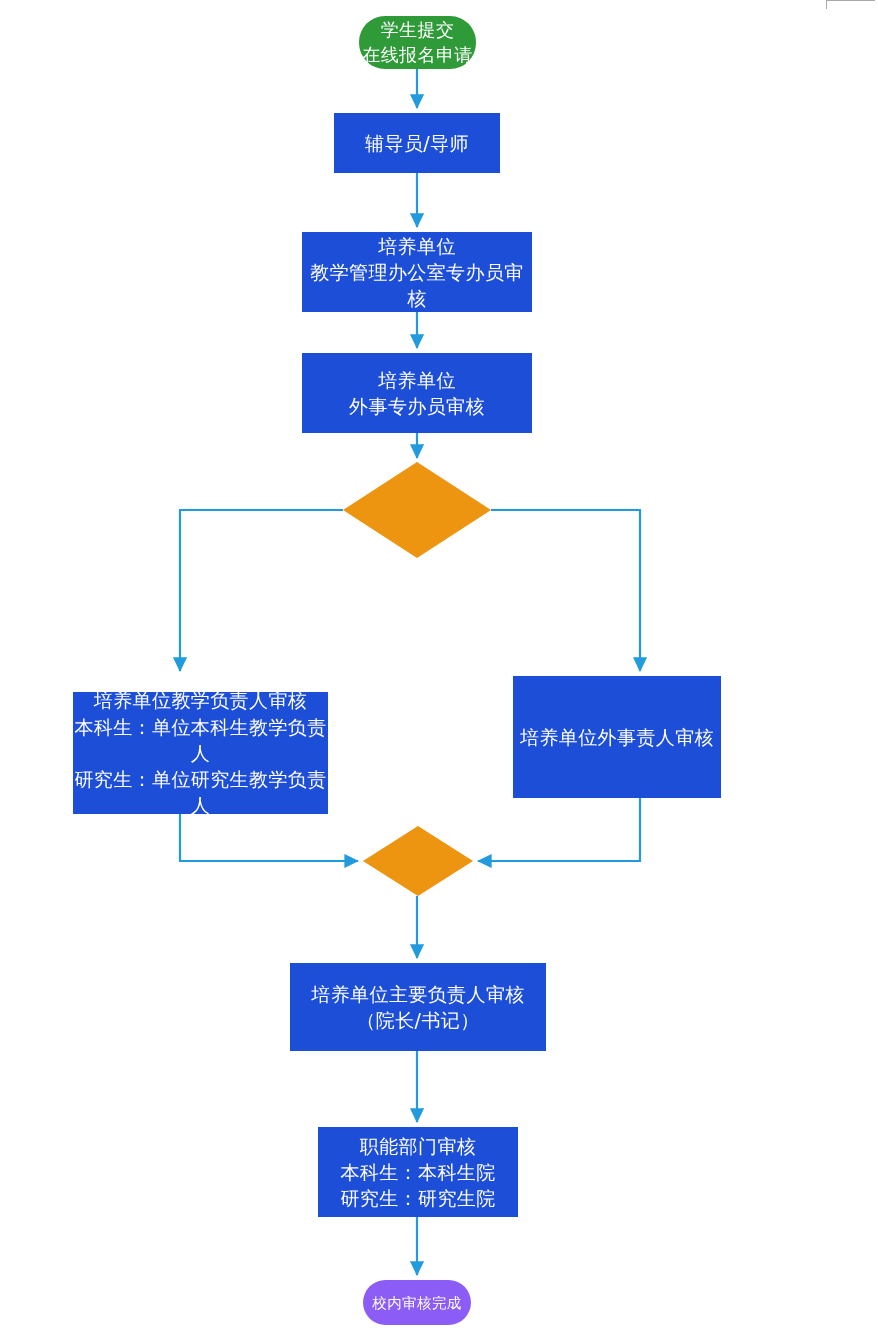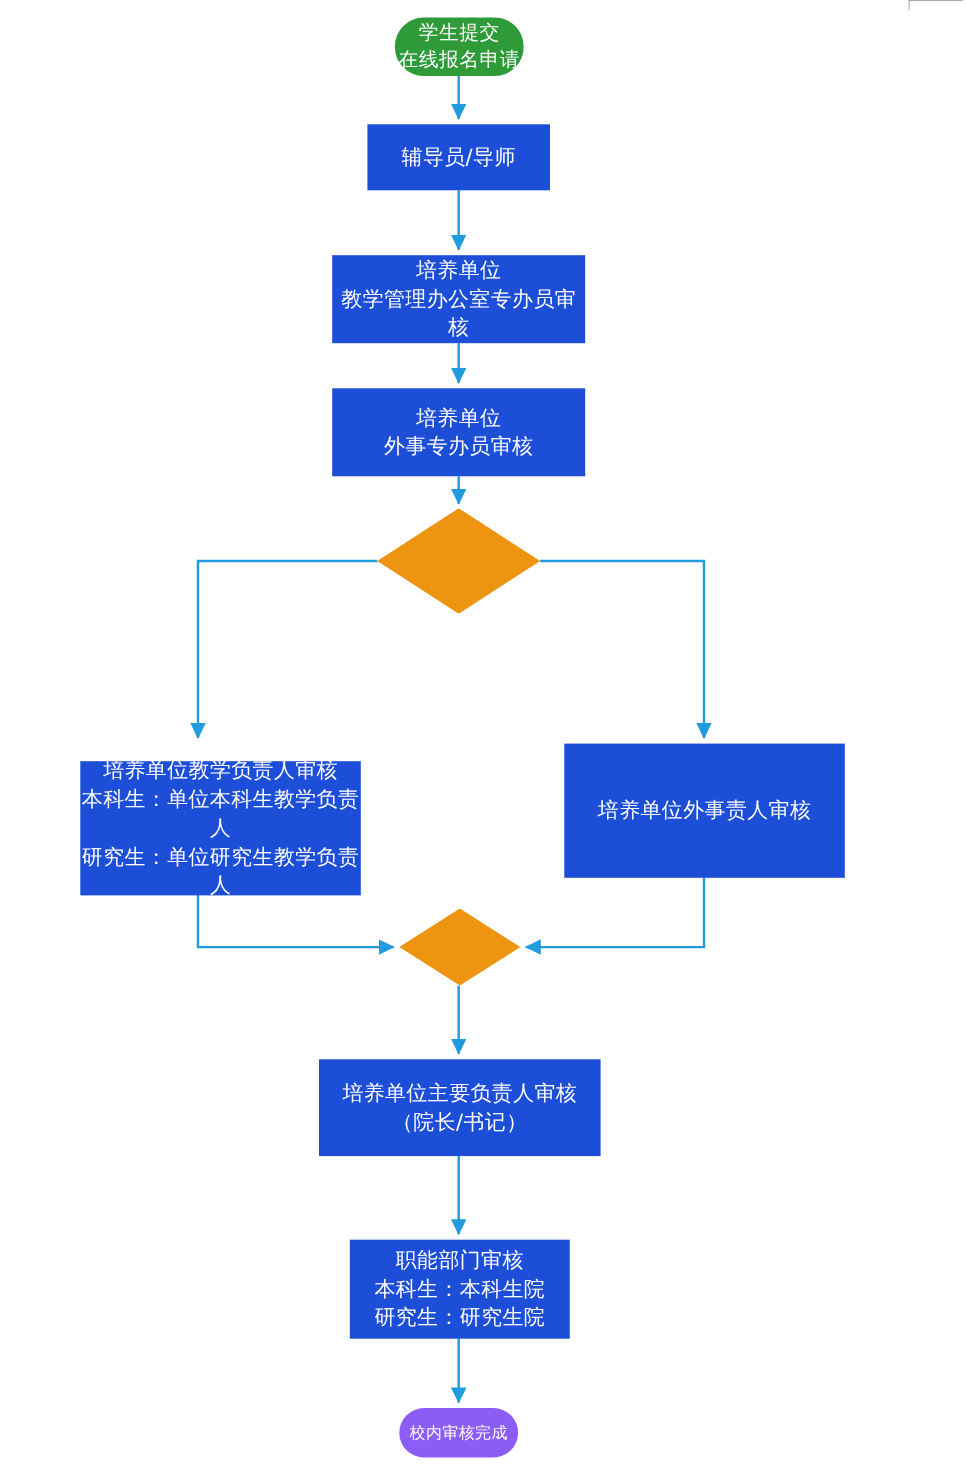--- a/index.html
+++ b/index.html
@@ -123,21 +123,21 @@
 外事专办员审核</div>
 
   <div class="node node-decision" style="left:343px; top:462px; width:148px; height:96px;">
     <div class="diamond"></div>
   </div>
 
   <div class="node node-process" style="left:53px; top:692px; width:255px; height:122px;margin-left:20px;">培养单位教学负责人审核
 本科生：单位本科生教学负责人
 研究生：单位研究生教学负责人</div>
 
-  <div class="node node-process" style="left:513px; top:676px; width:255px; height:122px;">培养单位外事责人审核</div>
+  <div class="node node-process" style="left:513px; top:676px; width:208px; height:122px;">培养单位外事责人审核</div>
 
   <div class="node node-decision" style="left:363px; top:826px; width:110px; height:70px;">
     <div class="diamond"></div>
   </div>
 
   <div class="node node-process" style="left:318px; top:1127px; width:200px; height:90px;">职能部门审核
 本科生：本科生院
 研究生：研究生院</div>
 
   <div class="node node-process" style="left:290px; top:963px; width:256px; height:88px;">培养单位主要负责人审核

